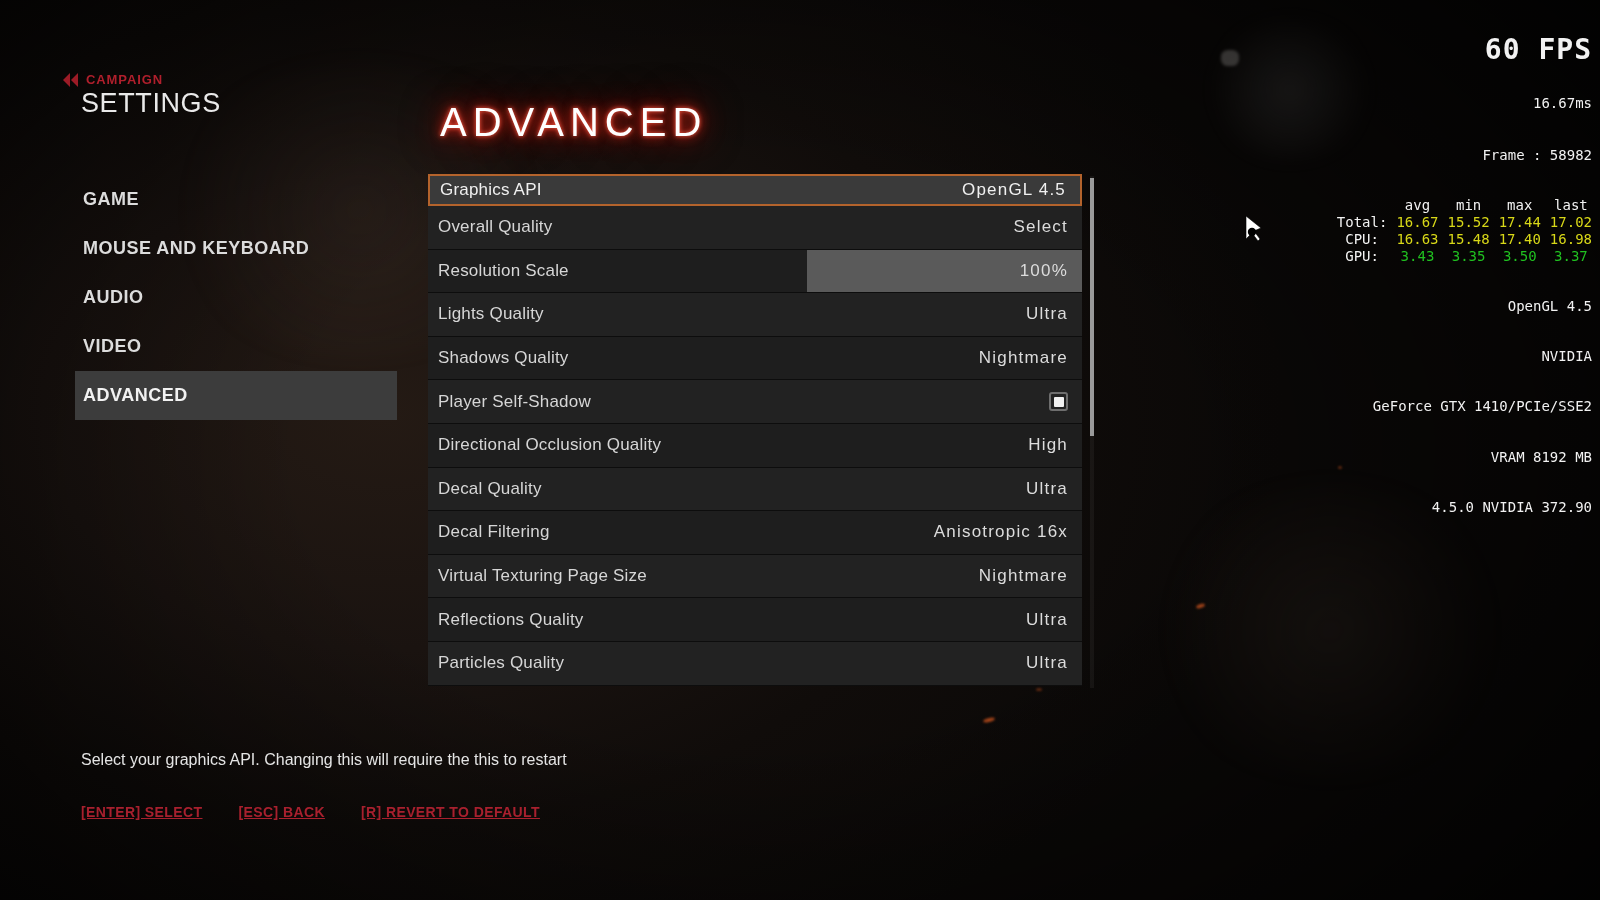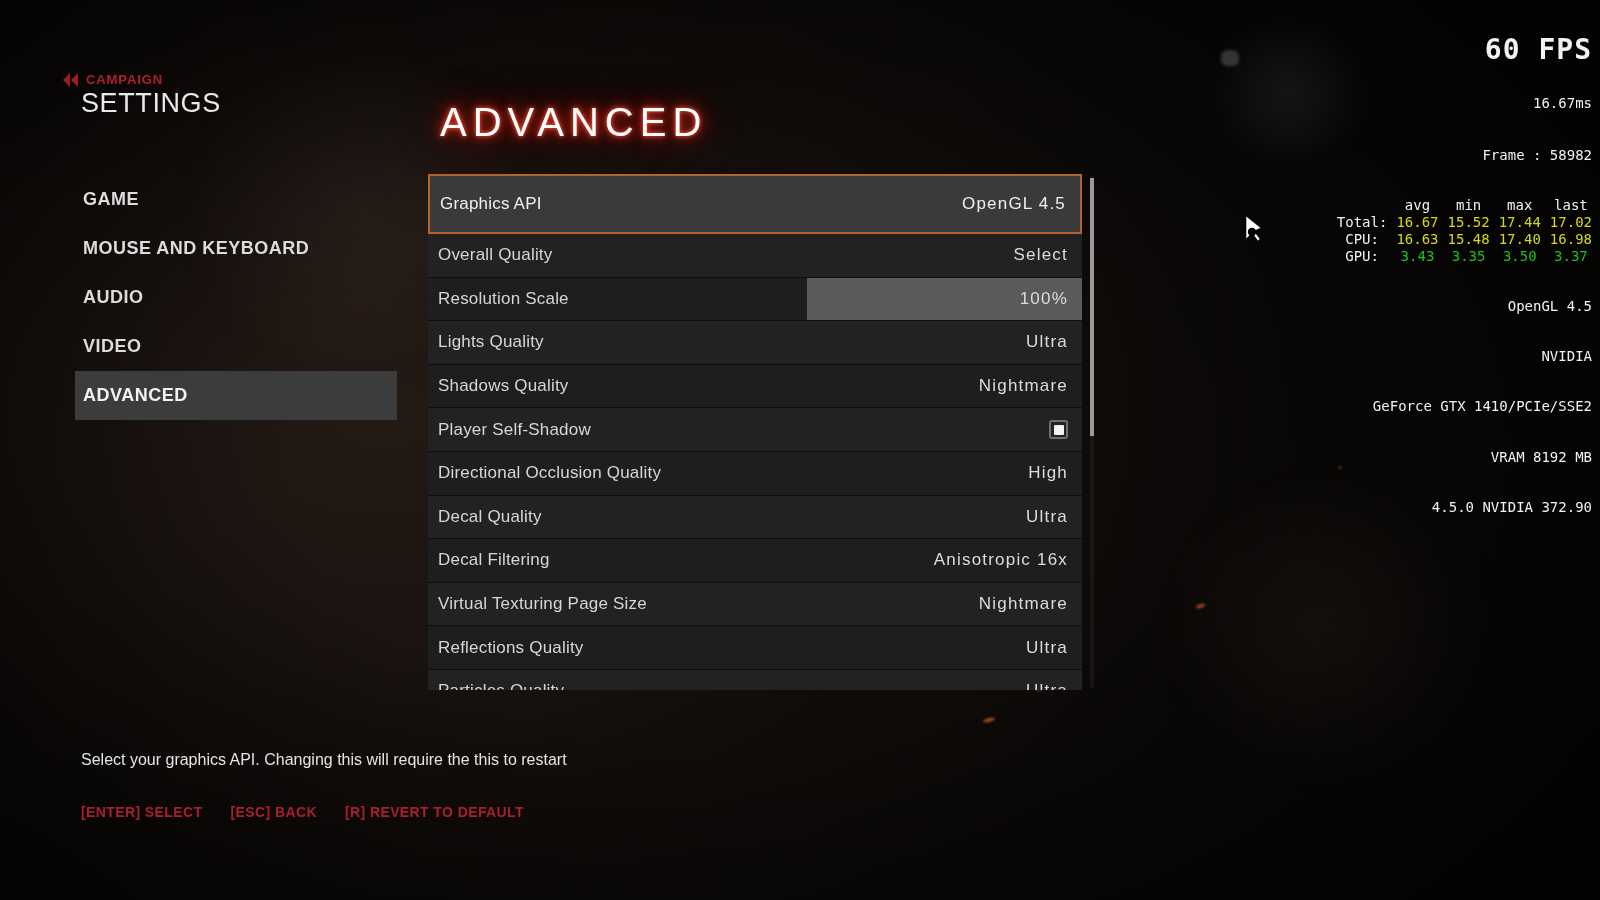--- a/index.html
+++ b/index.html
@@ -114,21 +114,21 @@
   .row:nth-child(even) { background:#222222; }
   .row .label { letter-spacing:.2px; z-index:2; }
   .row .value {
     letter-spacing:1.2px;
     color:#dcdcdc;
     z-index:2;
   }
   .row.selected {
     background:#3a3a3a;
     border:2px solid #b4632c;
-    height:60px;
+    height:32px;
   }
   .row.selected .label, .row.selected .value { color:#f0f0f0; }
 
   
   .row .slider-fill {
     position:absolute;
     top:0; right:0; bottom:0;
     width:42%;
     background:#5a5a5a;
     z-index:1;
@@ -163,24 +163,25 @@
   }
 
   
   #help-text {
     position:absolute; left:81px; top:751px;
     color:#e4e4e4;
     font-size:16px;
   }
   #hints {
     position:absolute; left:81px; top:804px;
-    display:flex; gap:28px;
+    display:flex; gap:36px;
     color:#a8202e;
     font-size:14px; font-weight:bold;
     letter-spacing:.4px;
+    text-decoration:underline;
   }
 
   
   #perf {
     position:absolute; right:8px; top:4px;
     font-family:"DejaVu Sans Mono", monospace;
     font-size:15px;
     color:#f2f2f2;
     text-align:right;
     line-height:16.6px;

